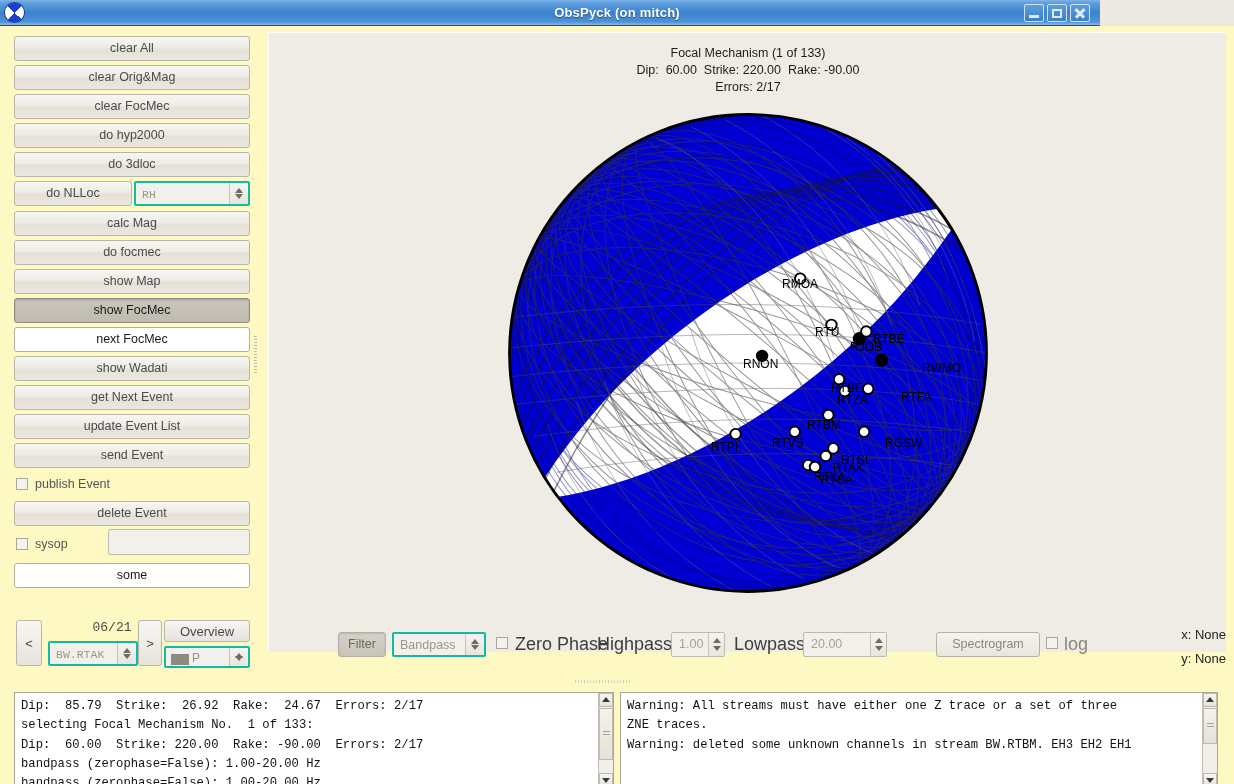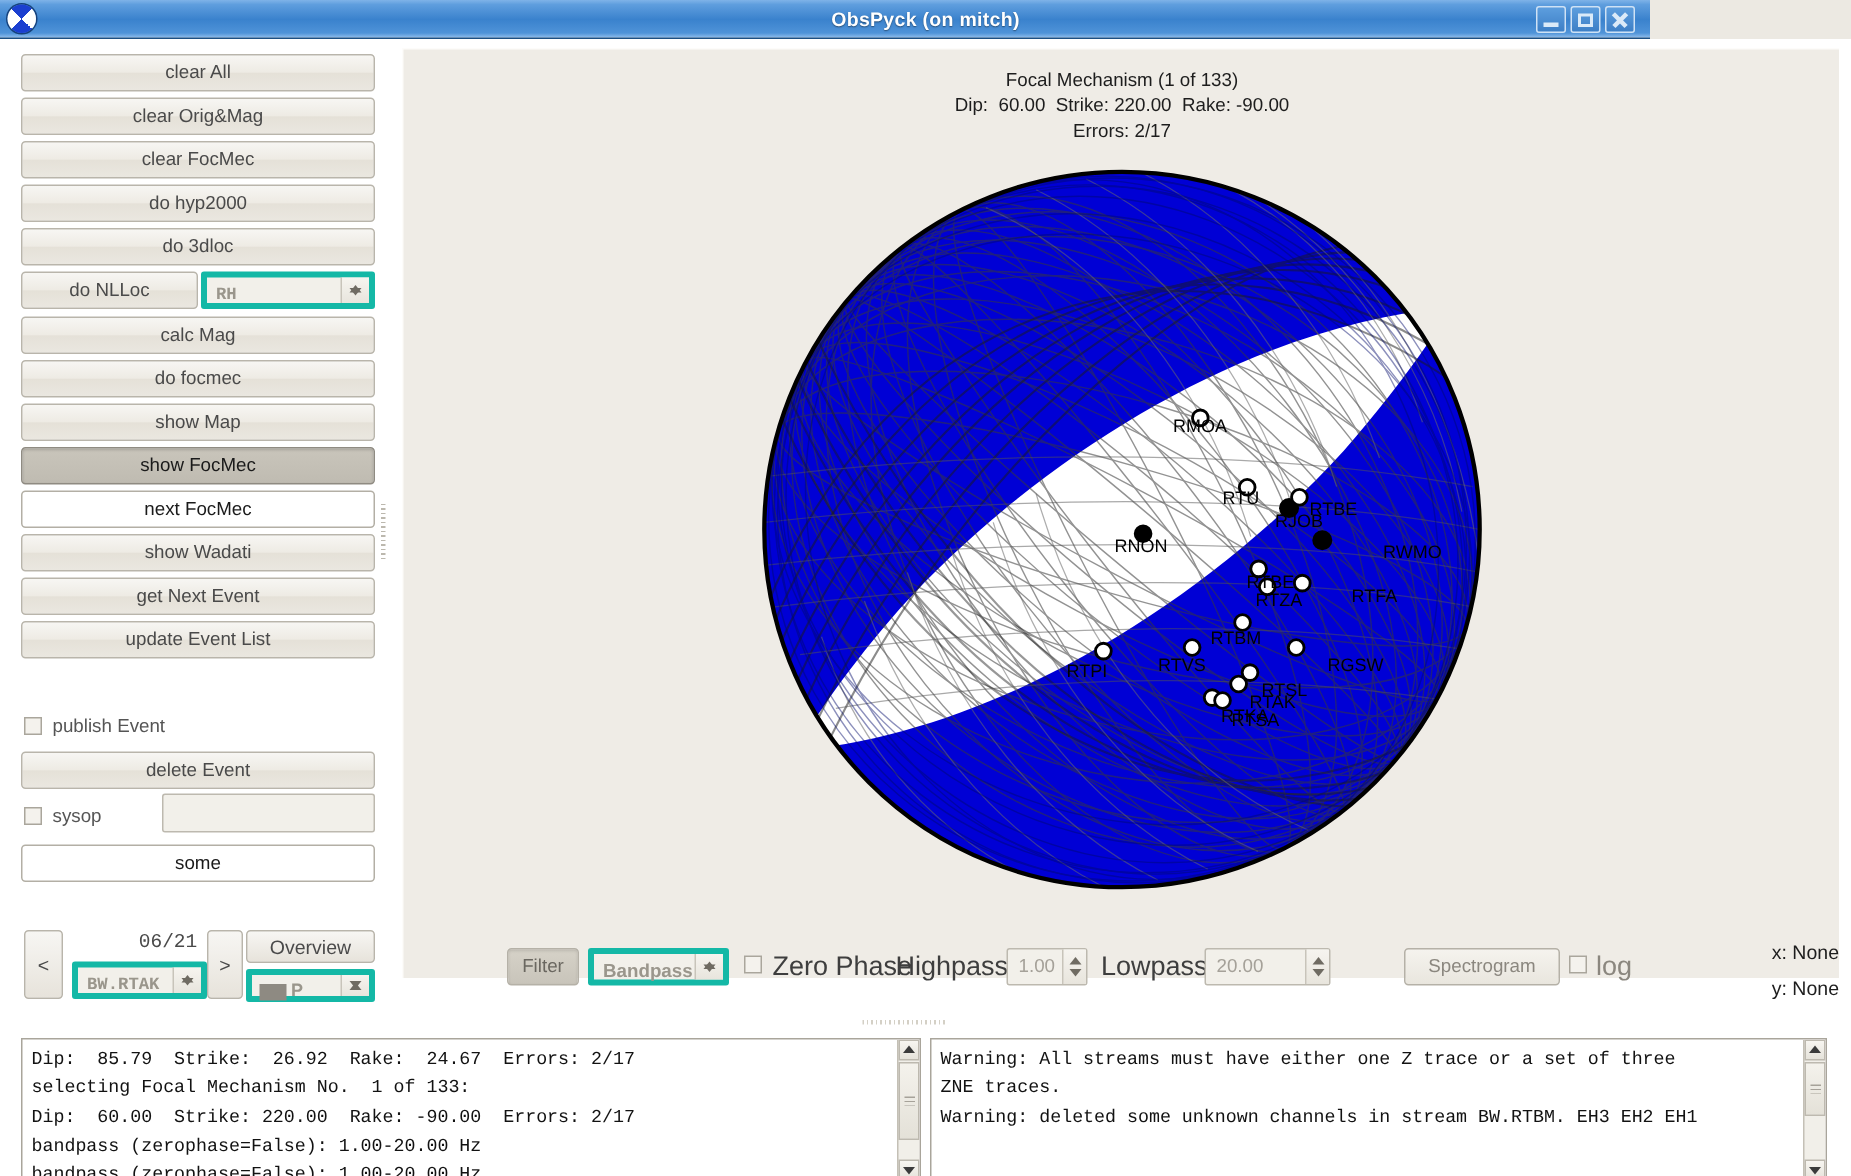--- a/index.html
+++ b/index.html
@@ -42,21 +42,21 @@
   #wmin{right:56px;}
   #wmin i{left:4px;top:10px;width:10px;height:3px;}
   #wmax{right:33px;}
   #wmax i{left:4px;top:4px;width:10px;height:9px;background:transparent;border:2px solid #dbeaf8;box-sizing:border-box;}
   #wclose{right:10px;}
   #wclose i.a,#wclose i.b{left:3px;top:7px;width:12px;height:2.5px;}
   #wclose i.a{transform:rotate(45deg);}
   #wclose i.b{transform:rotate(-45deg);}
 
   
-  #root{position:absolute;left:0;top:26px;width:1234px;height:758px;background:#ffffff;}
+  #root{position:absolute;left:0;top:26px;width:1234px;height:758px;background:#fef9c3;}
 
   
   #sidebar{position:absolute;left:0;top:0;width:258px;height:758px;}
   .btn{
     position:absolute;left:14px;width:236px;height:25px;
     background:linear-gradient(to bottom,#f7f6f3 0%,#eeebe4 48%,#e5e1d8 52%,#eae7e0 100%);
     border:1px solid #b9b5ab;border-radius:3px;box-sizing:border-box;
     font-size:12.5px;color:#4a4a4a;text-align:center;line-height:23px;
     cursor:pointer;
   }
@@ -73,22 +73,22 @@
     display:inline-block;width:12px;height:12px;background:#f4f2ed;
     border:1px solid #aaa69c;box-sizing:border-box;vertical-align:-2px;margin-right:7px;
     cursor:pointer;
   }
   .chk-row span.lbl{vertical-align:0;}
   .txtfield{
     position:absolute;background:#f2f0ea;border:1px solid #bdb9af;box-sizing:border-box;
     font-size:12px;color:#9a968c;padding:0 5px;line-height:24px;border-radius:2px;
   }
   .combo{
-    position:absolute;background:#f2f0ea;border:4px solid #14b8a6;box-sizing:border-box;
-    font-size:12px;color:#9a968c;border-radius:2px;font-weight:bold;
+    position:absolute;background:#f2f0ea;border:2px solid #14b8a6;box-sizing:border-box;
+    font-size:12px;color:#9a968c;border-radius:2px;
   }
   .combo .ctext{position:absolute;left:6px;top:0;line-height:24px;font-family:"Liberation Mono",monospace;font-size:11.5px;}
   .spin{
     position:absolute;right:0;top:0;width:19px;height:100%;
     border-left:1px solid #c8c4ba;box-sizing:border-box;
     background:linear-gradient(to bottom,#f6f4ef,#e8e5dd);
     cursor:pointer;
   }
   .spin .up,.spin .dn{
     position:absolute;left:50%;margin-left:-4px;width:0;height:0;
@@ -244,20 +244,21 @@
     </div>
 
     <div class="btn" style="top:185px;">calc Mag</div>
     <div class="btn" style="top:214px;">do focmec</div>
     <div class="btn" style="top:243px;">show Map</div>
     <div class="btn active" style="top:272px;">show FocMec</div>
     <div class="btn white" style="top:301px;">next FocMec</div>
     <div class="btn" style="top:330px;">show Wadati</div>
     <div class="btn" style="top:359px;">get Next Event</div>
     <div class="btn" style="top:388px;">update Event List</div>
+    <div class="btn" style="top:417px;">send Event</div>
 
     <div class="chk-row" style="top:451px;">
       <span class="chk"></span><span class="lbl">publish Event</span>
     </div>
 
     <div class="btn" style="top:475px;">delete Event</div>
 
     <div class="chk-row" style="top:511px;">
       <span class="chk"></span><span class="lbl">sysop</span>
     </div>

